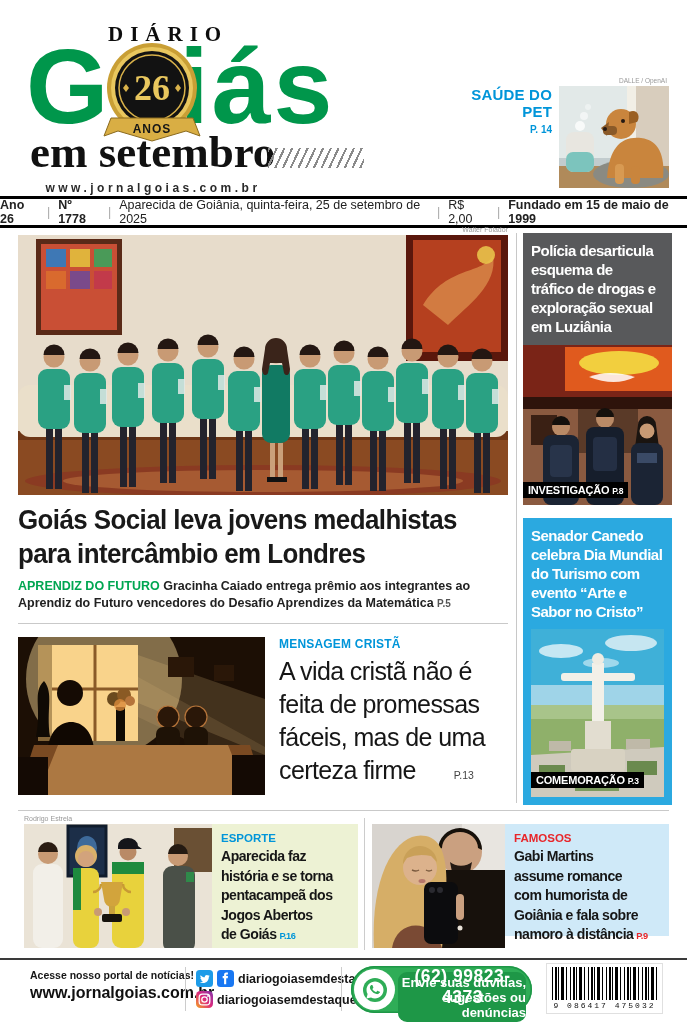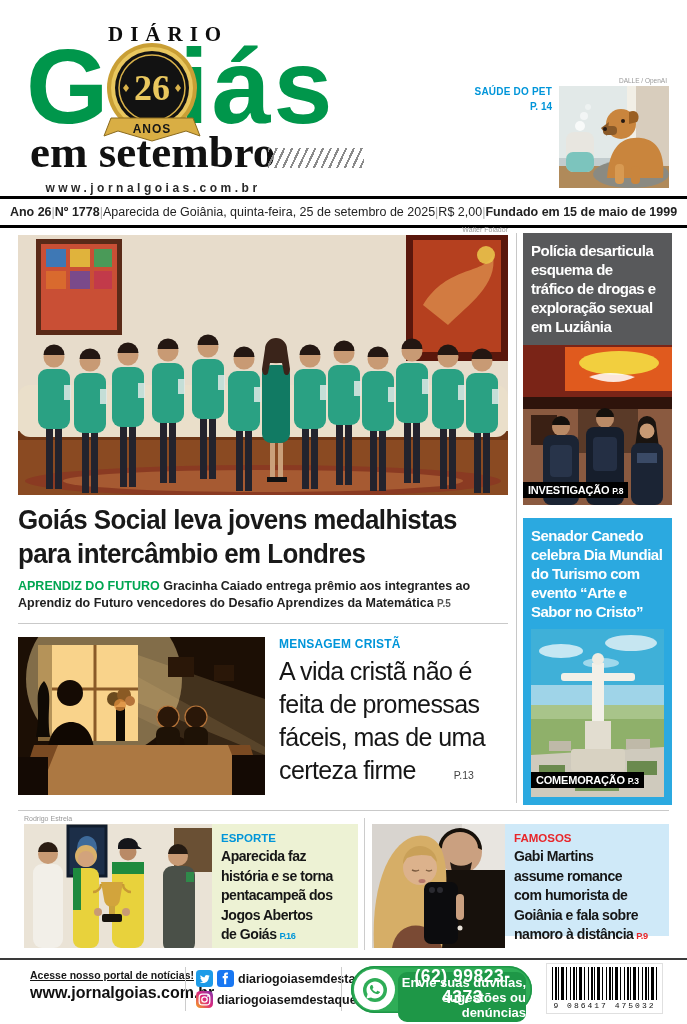--- a/index.html
+++ b/index.html
@@ -19,29 +19,29 @@
   .hatch{left:268px;top:148px;width:96px;height:20px;
          background:repeating-linear-gradient(115deg,#8a8a8a 0 2px,transparent 2px 7px);}
   .logo-site{left:38px;top:181px;width:230px;text-align:center;font-size:12px;font-weight:700;
              letter-spacing:3.5px;color:#2a2a2a;}
 
   
   .pet{left:440px;top:78px;width:229px;height:114px;}
   .pet .credit{position:absolute;top:-1px;right:2px;font-size:6.5px;color:#999;}
   .pet-inner{position:absolute;top:8px;left:0;right:0;display:flex;}
   .pet-text{width:112px;text-align:right;padding-right:7px;}
-  .kicker{font-size:10px;font-weight:700;letter-spacing:.2px;}
+  .kicker{font-size:15px;font-weight:700;letter-spacing:.2px;}
   .blue{color:#0095D9;} .green{color:#00A651;} .red{color:#E8262A;}
   .pet-h{margin-top:3px;font-size:15.5px;line-height:19px;font-weight:700;letter-spacing:-.3px;color:#161616;}
   .pet-p{margin-top:4px;font-size:10px;font-weight:700;color:#0095D9;}
   .pet-photo{width:110px;height:102px;}
 
   
   .datebar{left:0;top:196px;width:687px;height:26px;border-top:3px solid #000;border-bottom:3px solid #000;
-           display:flex;align-items:center;justify-content:center;font-size:12.5px;color:#222;text-align:right;}
+           display:flex;align-items:center;justify-content:center;gap:8px;font-size:12.5px;color:#222;}
   .datebar .b{font-weight:700;}
   .datebar .sep{color:#aaa;font-weight:400;}
 
   
   .leftcol{left:18px;top:226px;width:490px;}
   .credit-right{text-align:right;font-size:7px;color:#999;height:9px;}
   .main-photo{width:490px;height:260px;display:block;}
   .main-h{margin-top:8px;font-size:27px;line-height:34px;font-weight:700;letter-spacing:-.6px;
           color:#191919;transform:scaleX(.96);transform-origin:left;}
   .deck{margin-top:7px;font-size:12.5px;line-height:16.5px;font-weight:700;color:#222;}
@@ -83,21 +83,21 @@
          color:#161616;transform:scaleX(.97);transform-origin:left;}
   .box-h .pg{font-size:9.5px;margin-left:3px;}
   .vrule-bot{left:364px;top:818px;width:1px;height:132px;background:#ccc;}
   .celeb-photo{left:372px;top:824px;width:133px;height:124px;}
   .celeb-box{left:505px;top:824px;width:164px;height:112px;background:#CFE9F8;box-sizing:border-box;
              padding:8px 9px;}
 
   
   .footrule{left:0;top:958px;width:687px;height:2px;background:#3a3a3a;}
   .foot-left{left:30px;top:969px;}
-  .foot-left .l1{font-size:10.5px;font-weight:700;color:#161616;text-decoration:underline;}
+  .foot-left .l1{font-size:10.5px;font-weight:700;color:#161616;}
   .foot-left .l2{margin-top:3px;font-size:16px;font-weight:700;color:#101010;}
   .fvr{width:1px;background:#ccc;top:967px;height:44px;}
   .fvr1{left:185px;} .fvr2{left:341px;}
   .social{left:196px;top:968px;}
   .social .row{display:flex;align-items:center;gap:4px;height:21px;}
   .social .handle{font-size:12.5px;font-weight:700;color:#161616;}
   .icon16{width:17px;height:17px;display:block;}
   .wa-pill{left:351px;top:966px;width:181px;height:47px;background:#2FAD57;border-radius:26px;
            box-shadow:0 0 0 1.5px #1E9747 inset;}
   .wa-circ{position:absolute;left:3px;top:3px;width:41px;height:41px;background:#fff;border-radius:50%;

